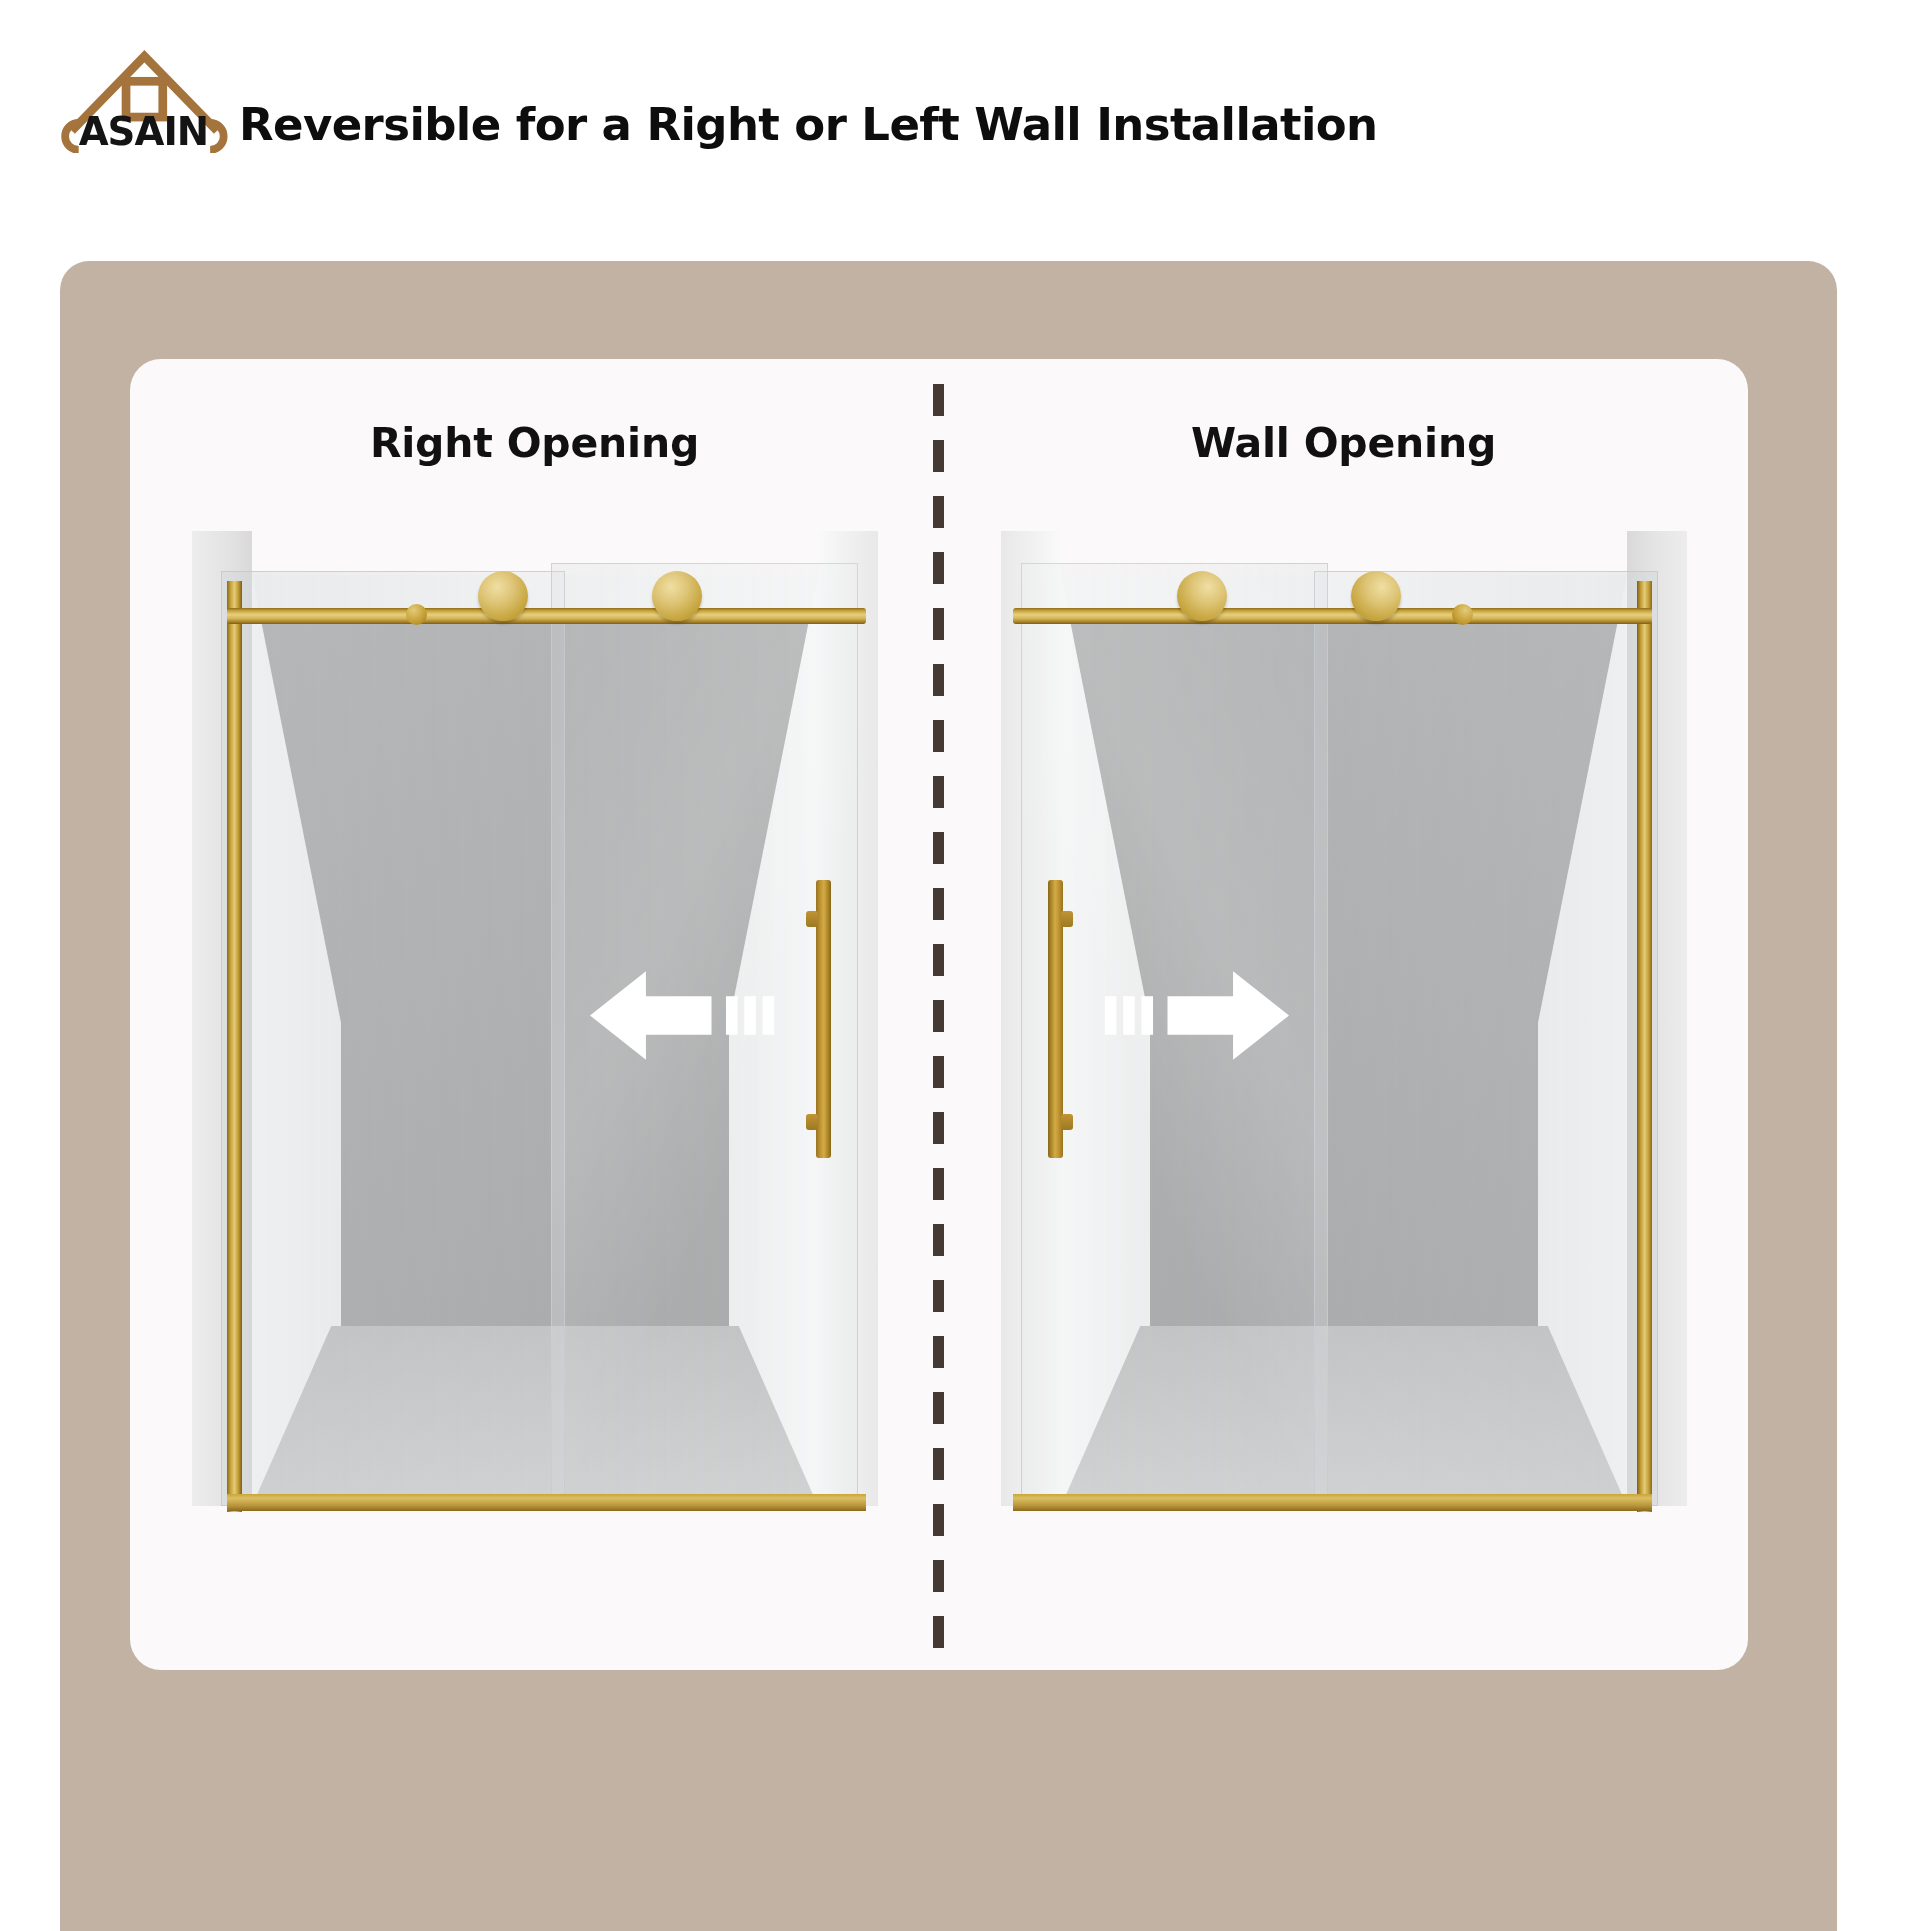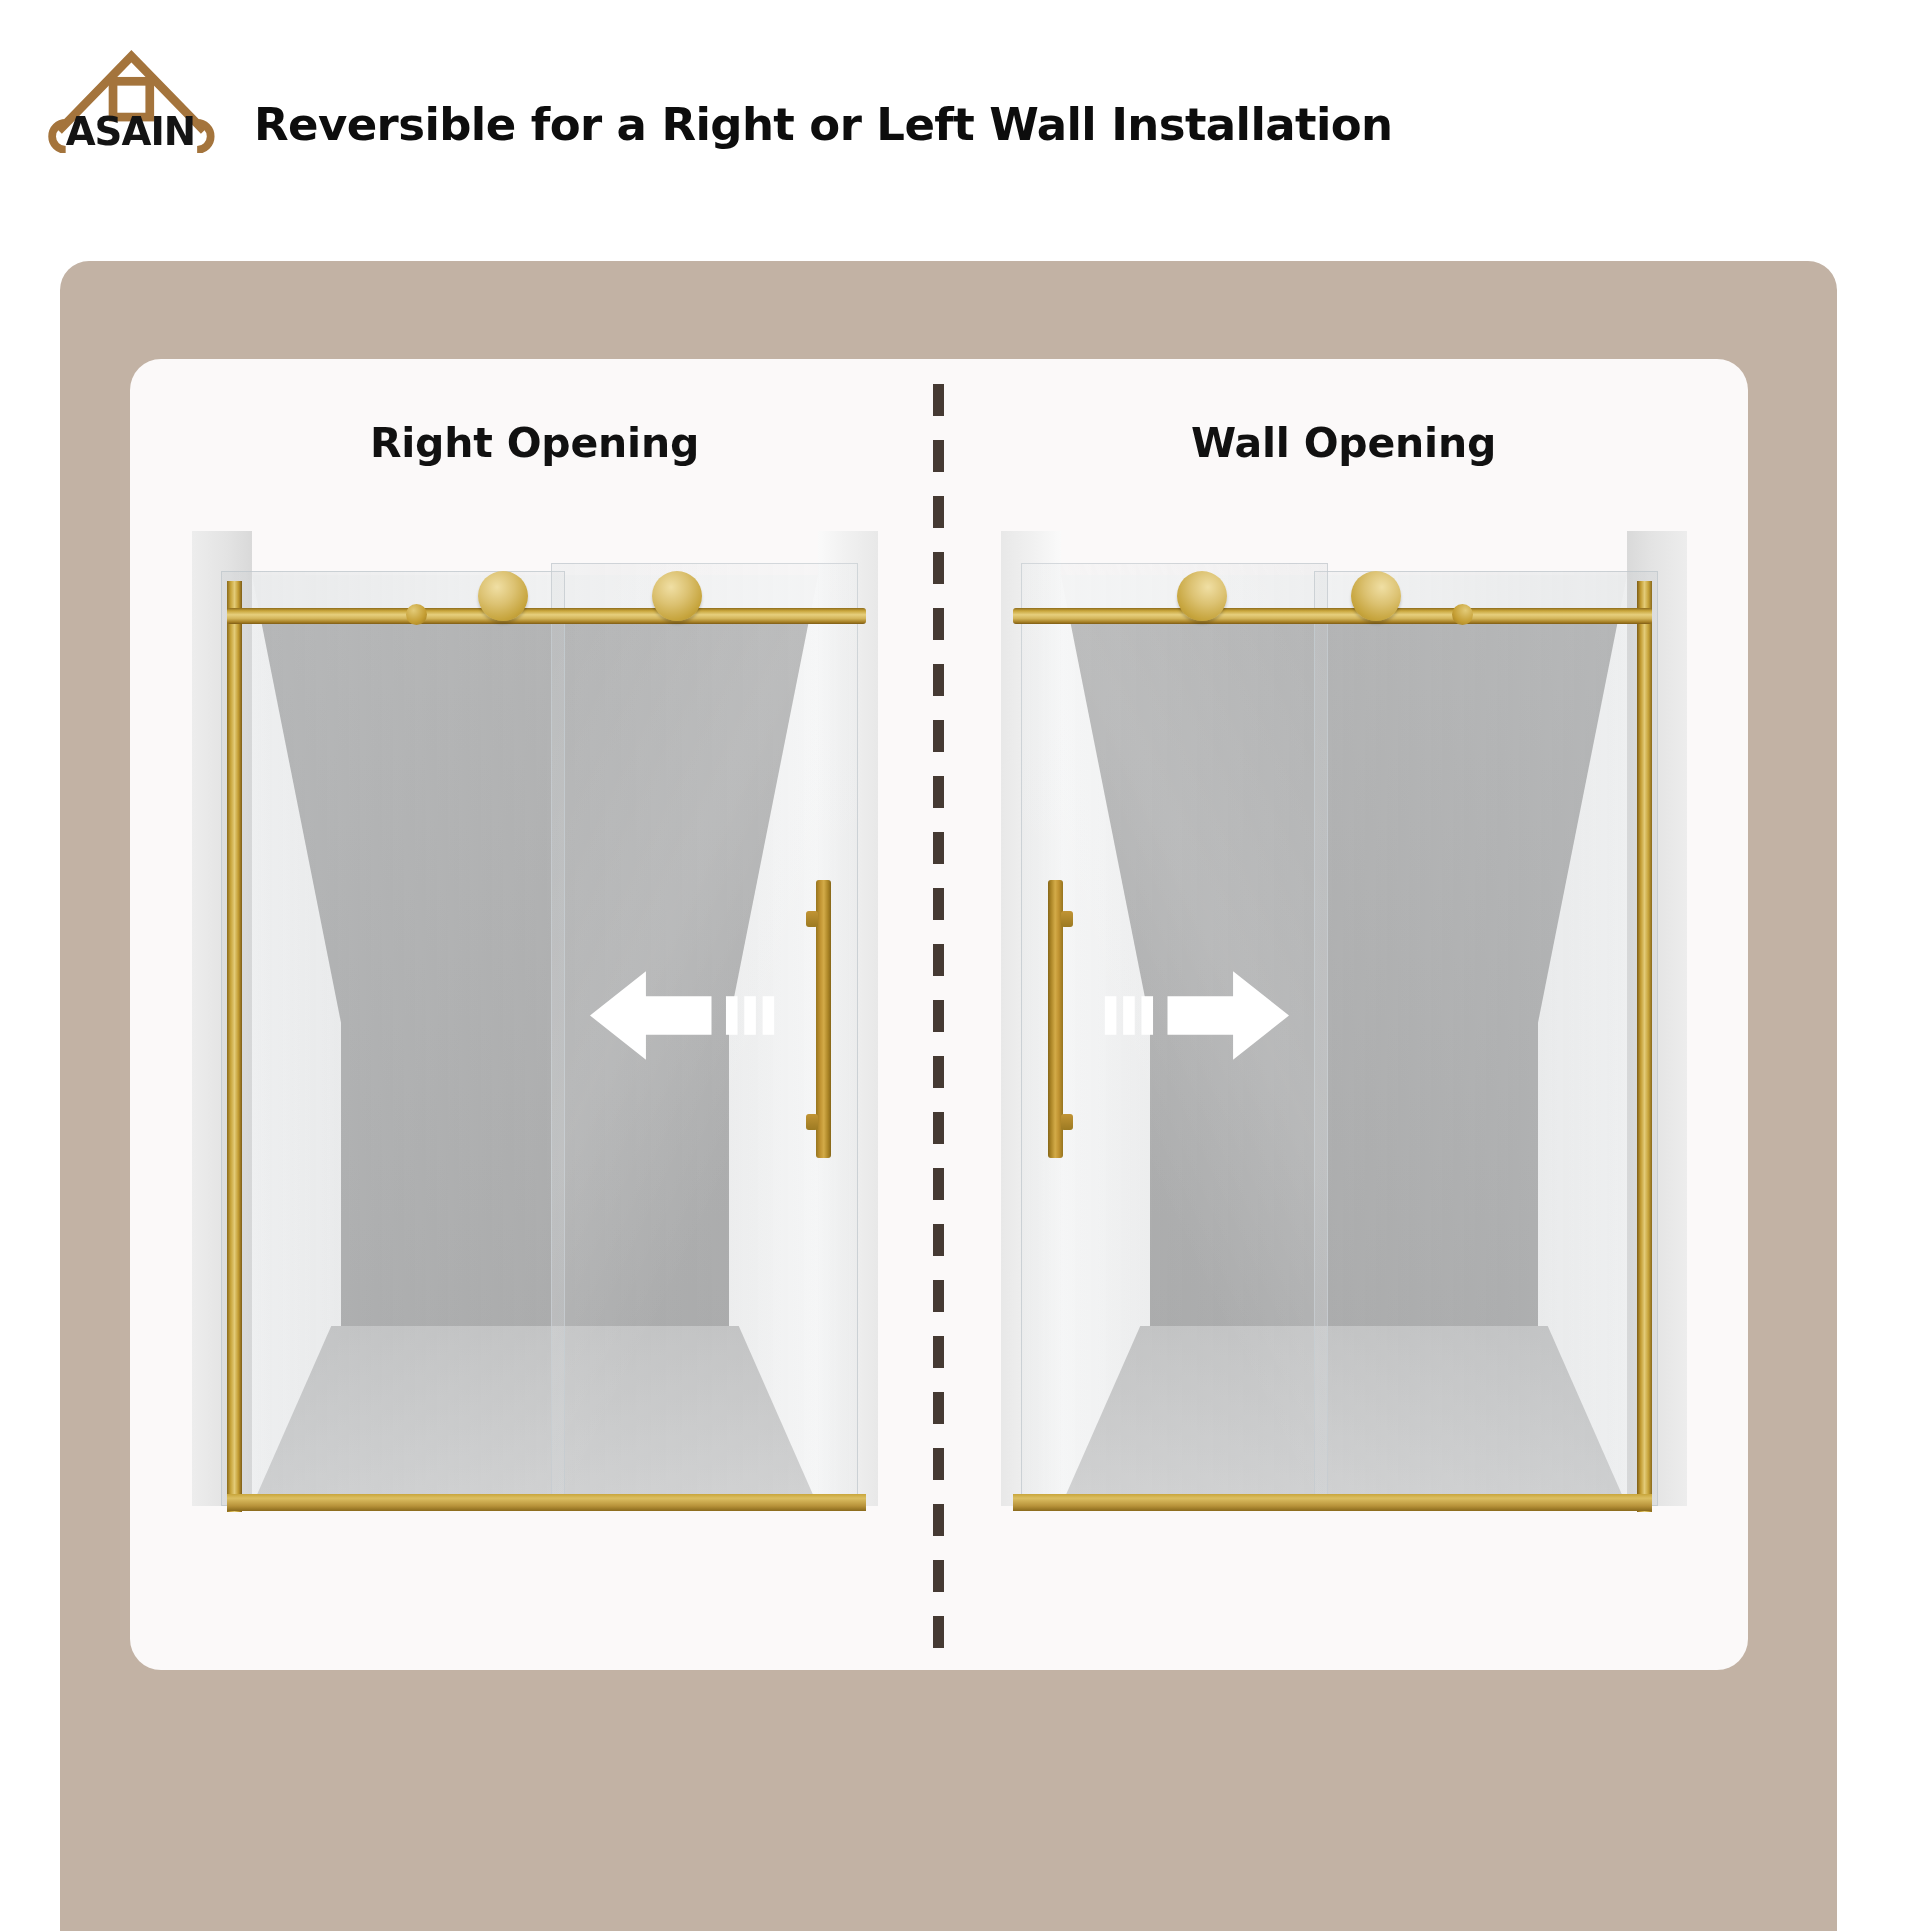--- a/index.html
+++ b/index.html
@@ -11,31 +11,31 @@
     width: 1931px;
     height: 1931px;
     position: relative;
     font-family: "Liberation Sans", sans-serif;
     overflow: hidden;
   }
 
   
   .logo {
     position: absolute;
-    left: 27px;
+    left: 40px;
     top: 27px;
     width: 203px;
     height: 126px;
   }
   .logo svg { display: block; }
 
   
   .page-title {
     position: absolute;
-    left: 254px;
+    left: 239px;
     top: 100px;
     width: 1110px;
     text-align: center;
     font-family: "DejaVu Sans", sans-serif;
     font-size: 45px;
     font-weight: bold;
     letter-spacing: -0.6px;
     color: #0d0d0d;
     white-space: nowrap;
     line-height: 1.1;

